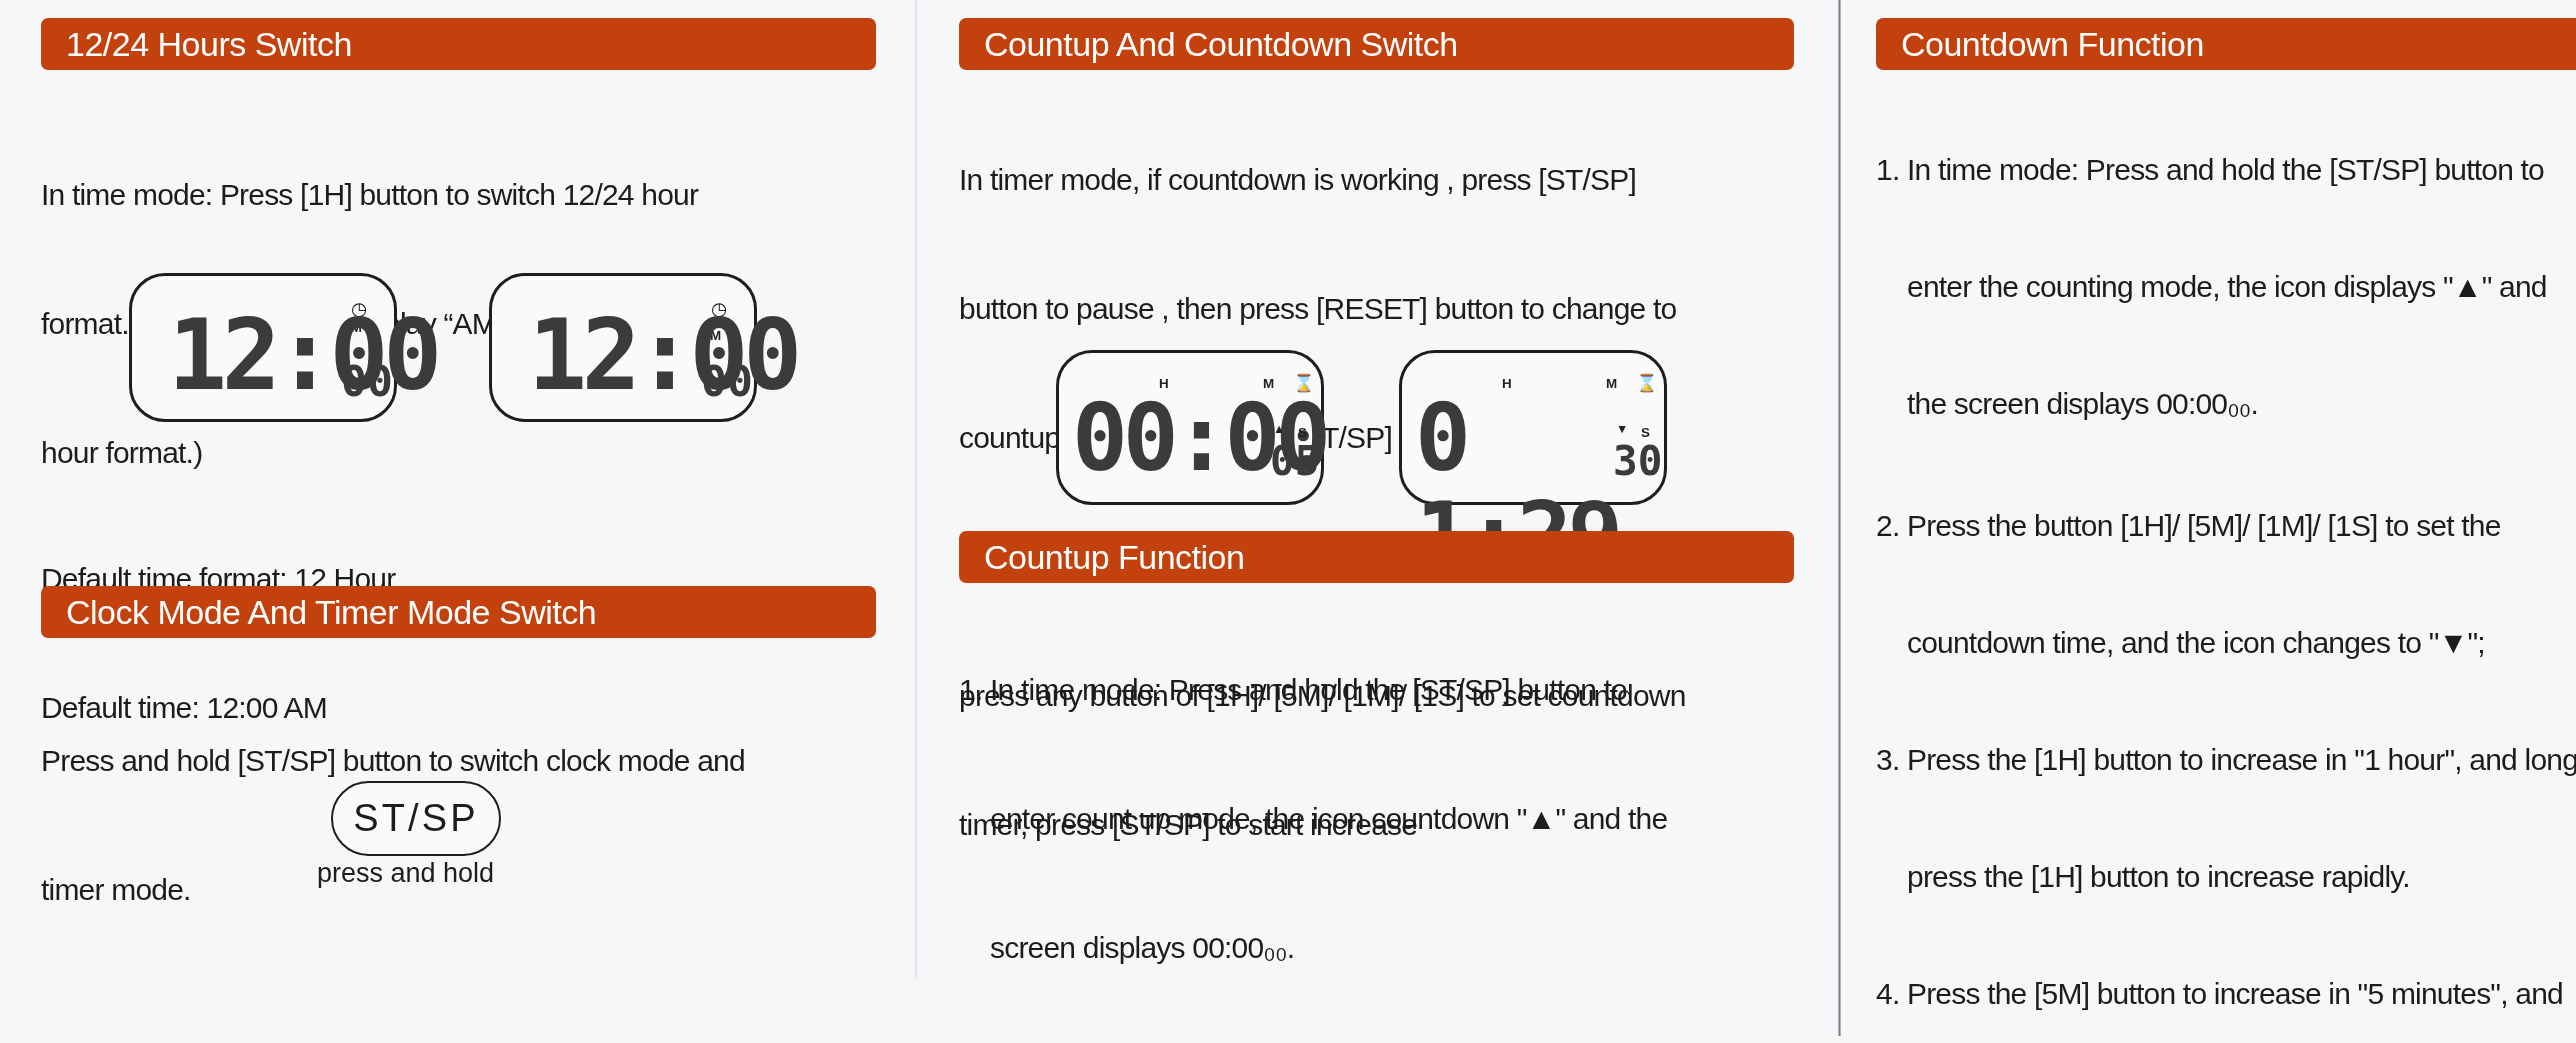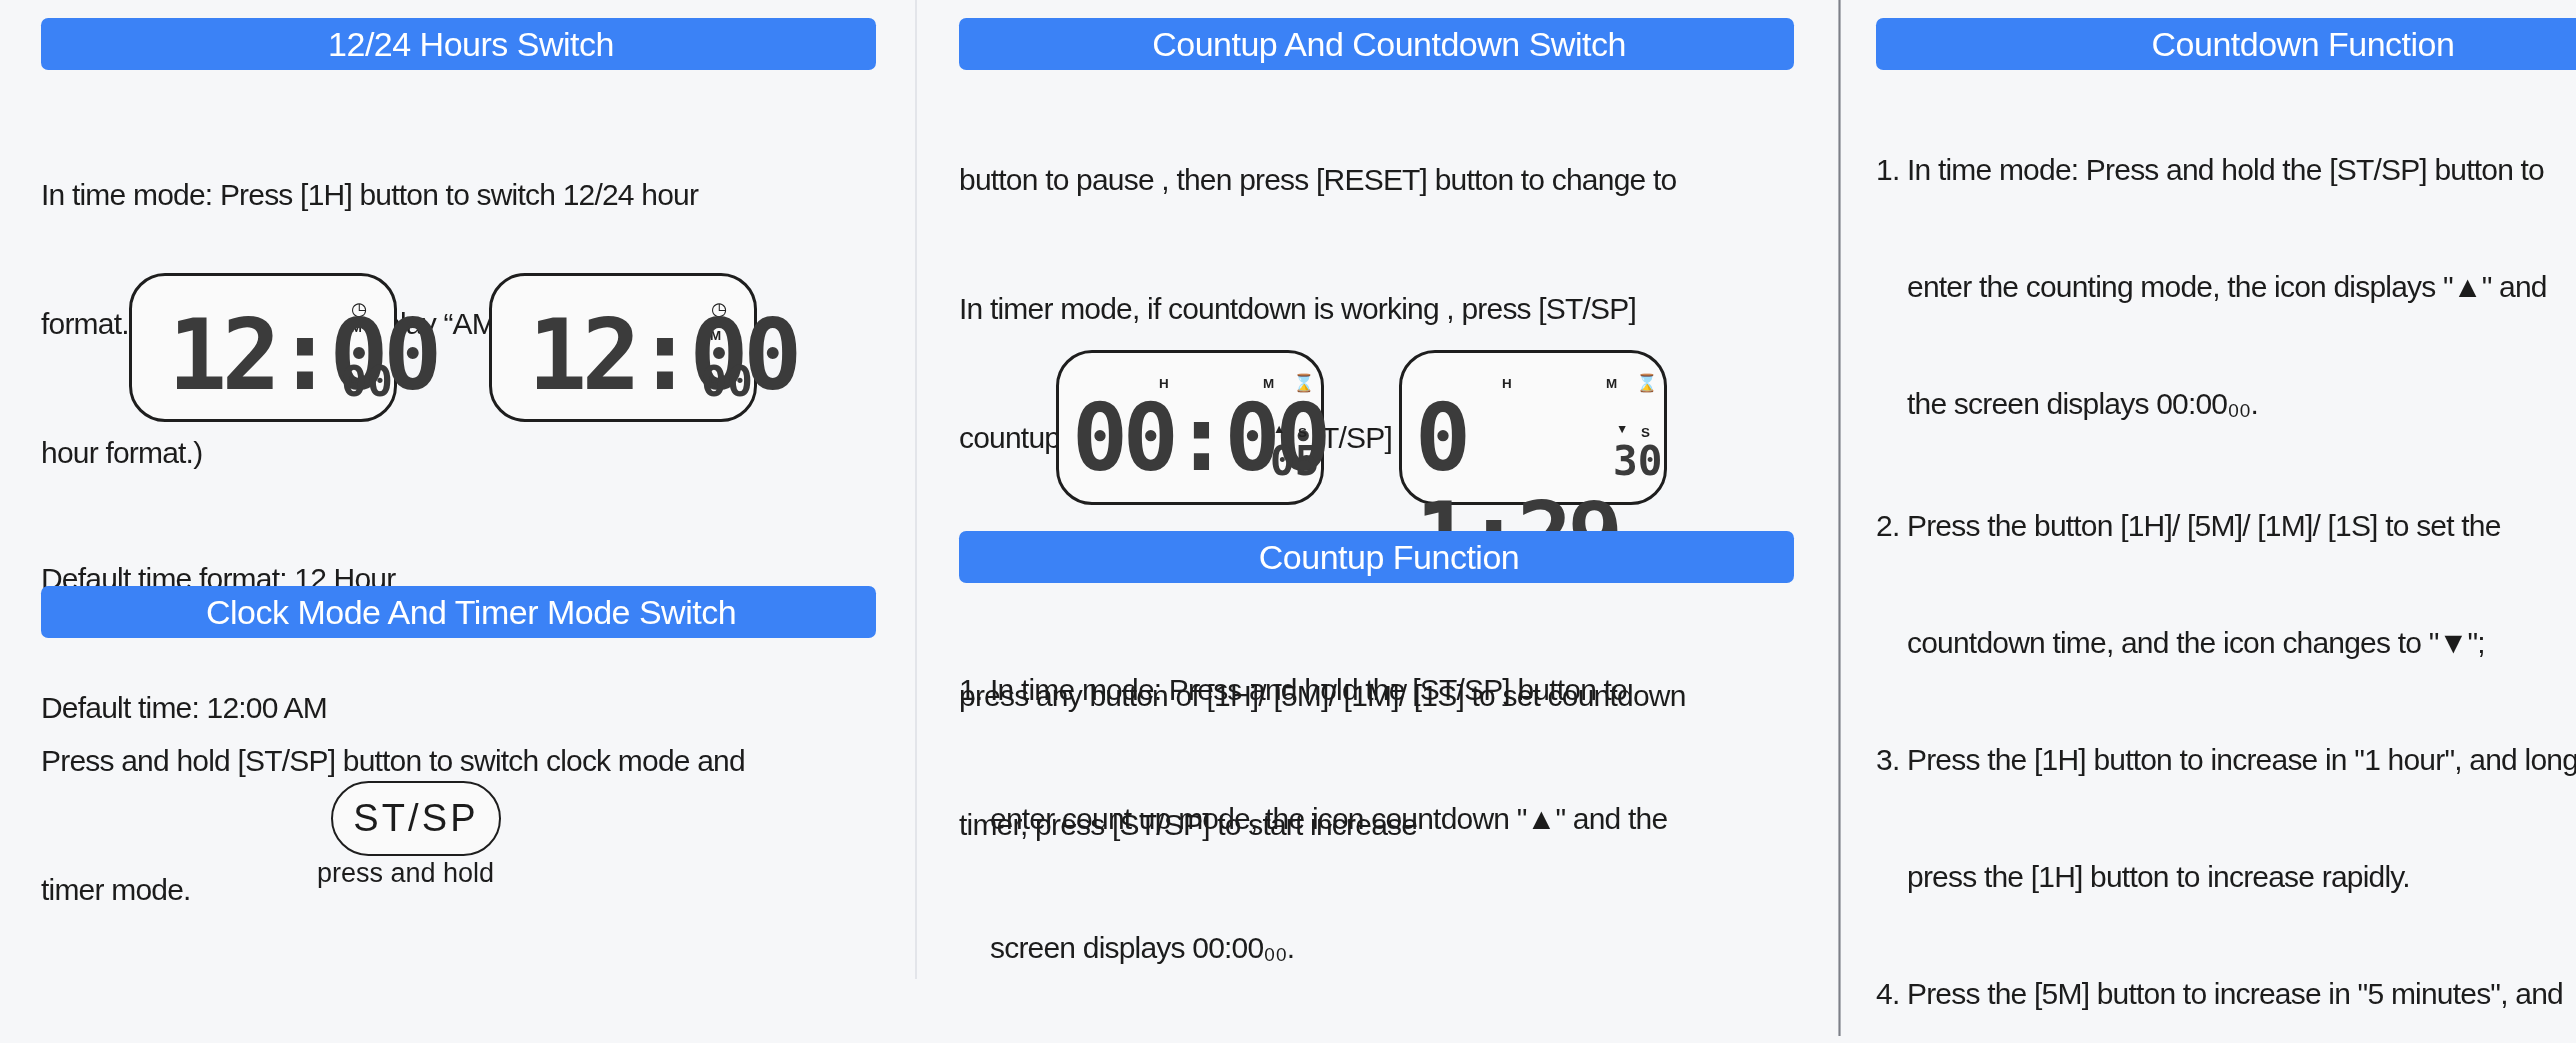--- a/index.html
+++ b/index.html
@@ -18,25 +18,24 @@
     position:absolute; left:1838px; top:0; width:2.6px; height:1036px;
     background:linear-gradient(90deg,#c9cbd0,#7d8088,#c9cbd0);
   }
   .fold-faint {
     position:absolute; left:915px; top:0; width:1.5px; height:979px;
     background:#e3e5ea;
   }
 
   .hdr {
     position:absolute; left:0; right:0; height:52px;
-    background:#3b82f6; border-radius:7.2px;
+    background:#c2410c; border-radius:7.2px;
     color:#ffffff; font-size:34px; line-height:52px;
     padding-left:25px; box-sizing:border-box; white-space:nowrap;
     letter-spacing:-0.5px;
-    text-align:center;
   }
   .para {
     position:absolute; left:0; right:0;
     font-size:30px; line-height:43px; white-space:pre-wrap; letter-spacing:-0.8px;
   }
   .line { display:block; white-space:nowrap; }
   .ind { padding-left:31px; }
 
   
   .lcd {
@@ -101,22 +100,22 @@
     <span class="line">timer mode.</span>
   </div>
 </div>
 
 <div class="stsp">ST/SP</div>
 <div class="stsp-cap">press and hold</div>
 
 <div class="col col-mid">
   <div class="hdr" style="top:18px;">Countup And Countdown Switch</div>
   <div class="para" style="top:72px;">
+    <span class="line"> In timer mode, if countdown is working , press [ST/SP]</span>
     <span class="line">button to pause , then press [RESET] button to change to</span>
-    <span class="line"> In timer mode, if countdown is working , press [ST/SP]</span>
     <span class="line">countup mode, then press  [ST/SP] to start countup.</span>
     <span class="line">If countup is working , press [ST/SP] button to pause,</span>
     <span class="line">press any button of [1H]/ [5M]/ [1M]/ [1S] to set countdown</span>
     <span class="line">timer, press [ST/SP] to start increase</span>
   </div>
 
   <div class="lcd" style="left:97px; top:350px; width:268px; height:155px;">
     <div class="lcd-lbl" style="left:100px; top:23px;">H</div>
     <div class="lcd-lbl" style="left:204px; top:23px;">M</div>
     <div class="lcd-icon" style="left:234px; top:19.6px; font-size:17.5px;">⌛</div>

